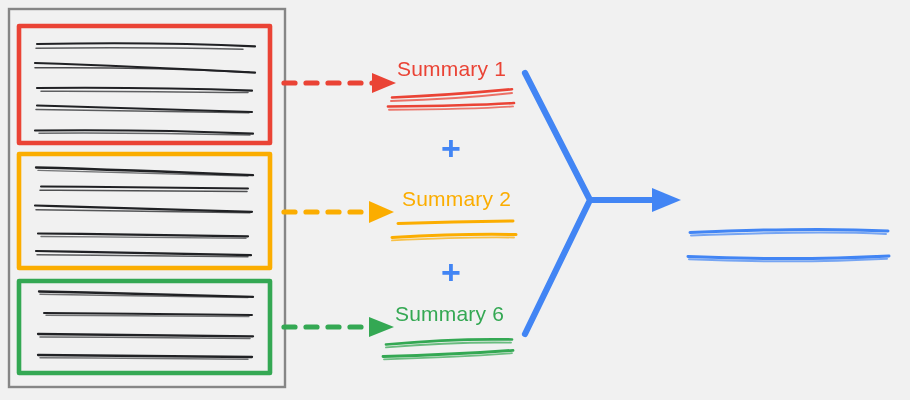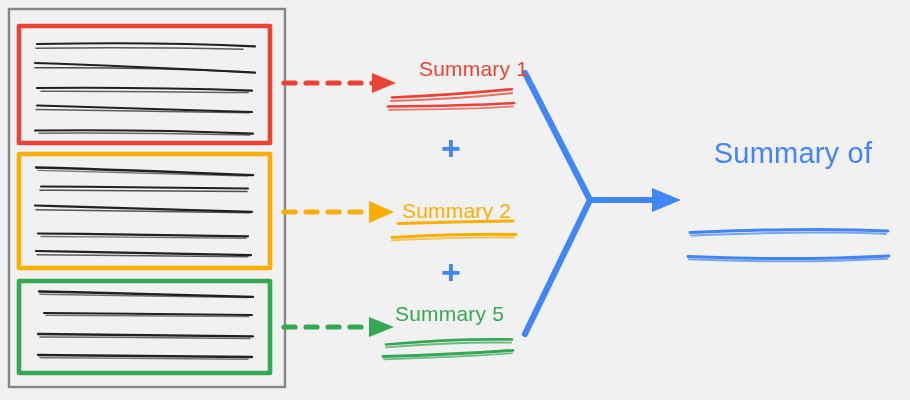--- a/index.html
+++ b/index.html
@@ -137,27 +137,26 @@
     </g>
 
     <g stroke="#4285f4" fill="none" stroke-linecap="round">
       <path d="M690 232.5 C760 229.5 830 228.0 888 231.0" stroke-width="3.0"></path>
       <path d="M691 235.5 C760 232.8 830 231.2 886 234.0" stroke-width="2.0" opacity="0.7"></path>
       <path d="M688 256.5 C760 259.5 830 259.0 889 256.0" stroke-width="3.0"></path>
       <path d="M689 259.3 C760 262.2 830 261.8 887 258.8" stroke-width="2.0" opacity="0.7"></path>
     </g>
   </svg>
 
-  <div class="label summary-label" style="left:419px; top:57px; color:#ea4335;">Summary 1</div>
+  <div class="label summary-label" style="left:397px; top:57px; color:#ea4335;">Summary 1</div>
 
-  <div class="label summary-label" style="left:402px; top:187px; color:#fbad00;margin-top:12px;">Summary 2</div>
+  <div class="label summary-label" style="left:402px; top:187px; color:#fbad00;">Summary 2</div>
 
-  <div class="label summary-label" style="left:395px; top:302px; color:#34a853;">Summary 5</div>
+  <div class="label summary-label" style="left:395px; top:302px; color:#34a853;">Summary 6</div>
 
   <div class="label" style="left:441px; top:131px; font-size:34px; font-weight:600; color:#4285f4; line-height:34px;">+</div>
 
   <div class="label" style="left:441px; top:255px; font-size:34px; font-weight:600; color:#4285f4; line-height:34px;">+</div>
 
   <div style="position:absolute; left:688px; top:136px; width:210px; color:#4285f4;">
-    <div class="final-label">Summary of</div>
   </div>
 
 </div>
 
 </body></html>

